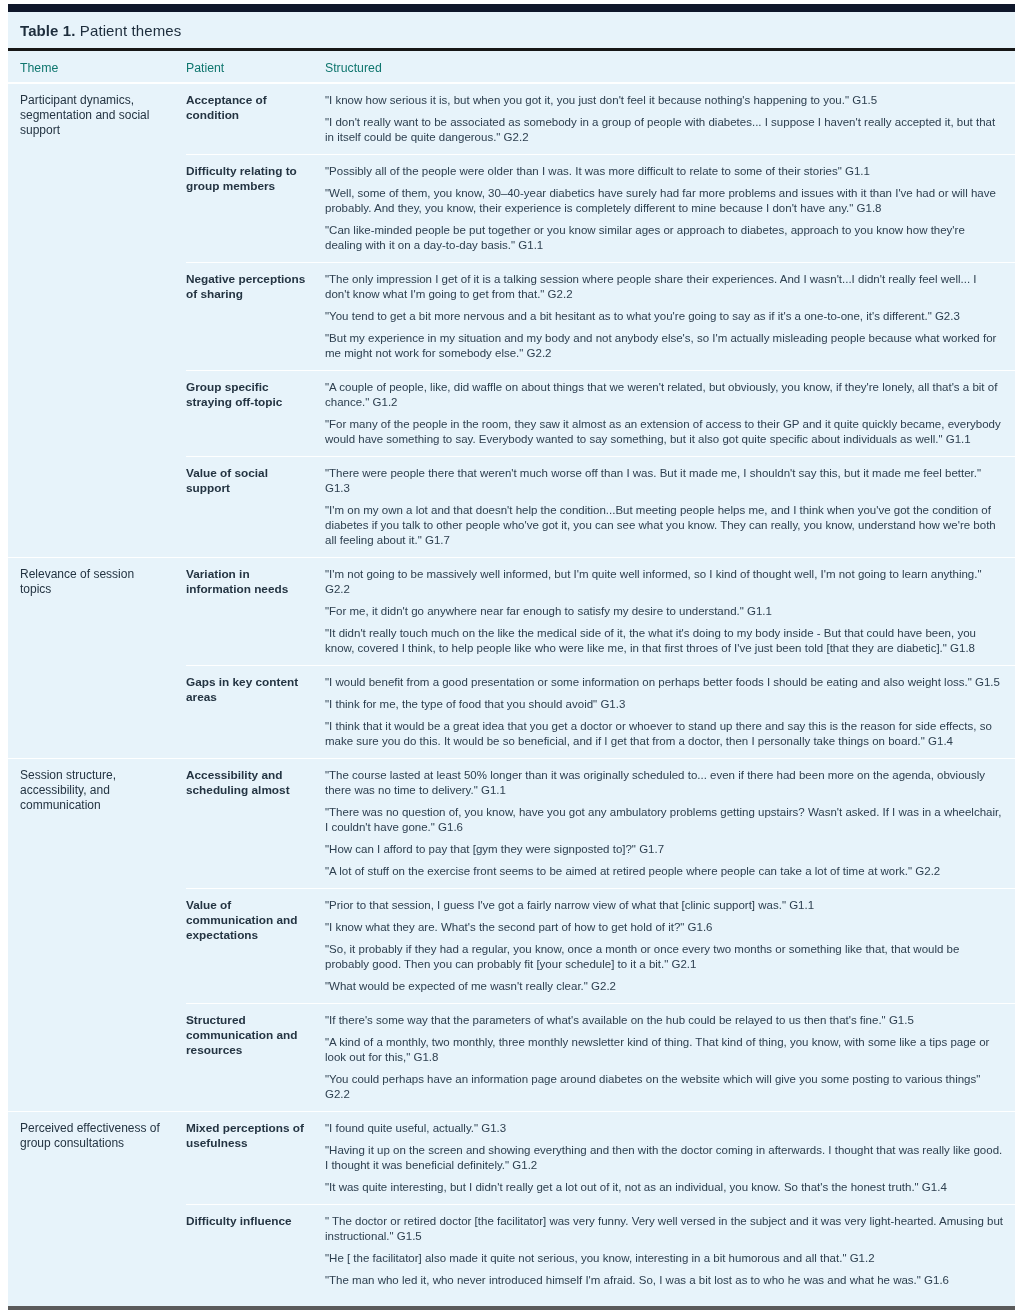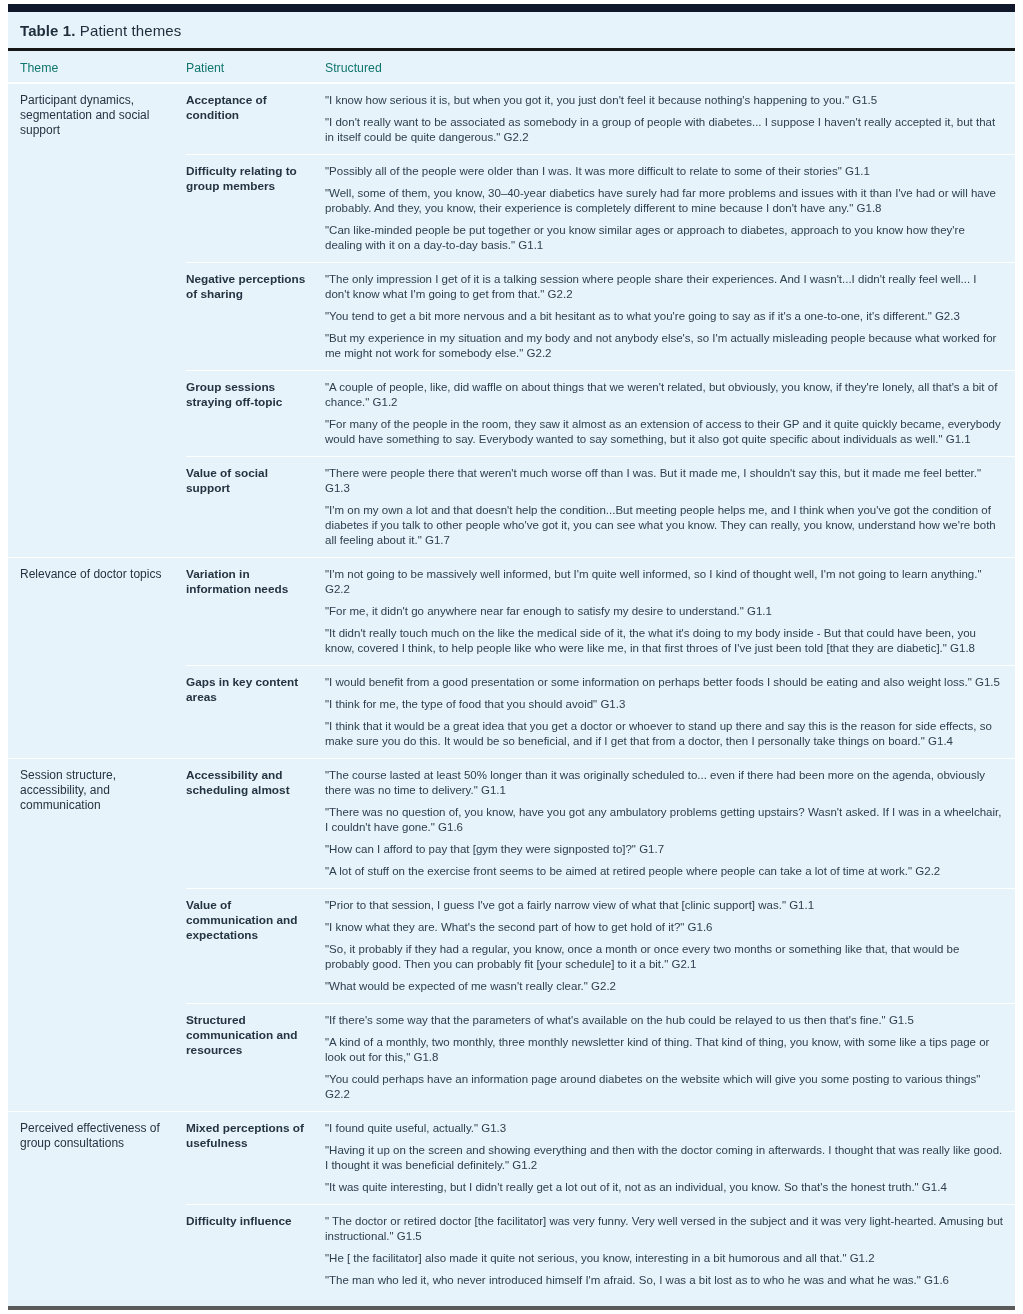--- a/index.html
+++ b/index.html
@@ -111,35 +111,35 @@
         </tr>
         <tr class="sub-sep">
           <td class="sub-cell">Negative perceptions of sharing</td>
           <td class="quote-cell">
             <p class="quote">"The only impression I get of it is a talking session where people share their experiences. And I wasn't...I didn't really feel well... I don't know what I'm going to get from that."  G2.2</p>
             <p class="quote">"You tend to get a bit more nervous and a bit hesitant as to what you're going to say as if it's a one-to-one, it's different." G2.3</p>
             <p class="quote">"But my experience in my situation and my body and not anybody else's, so I'm actually misleading people because what worked for me might not work for somebody else." G2.2</p>
           </td>
         </tr>
         <tr class="sub-sep">
-          <td class="sub-cell">Group sessions straying off-topic</td>
+          <td class="sub-cell">Group specific straying off-topic</td>
           <td class="quote-cell">
             <p class="quote">"A couple of people, like, did waffle on about things that we weren't related, but obviously, you know, if they're lonely, all that's a bit of chance." G1.2</p>
             <p class="quote">"For many of the people in the room, they saw it almost as an extension of access to their GP and it quite quickly became, everybody would have something to say. Everybody wanted to say something, but it also got quite specific about individuals as well." G1.1</p>
           </td>
         </tr>
         <tr class="sub-sep">
           <td class="sub-cell">Value of social support</td>
           <td class="quote-cell">
             <p class="quote">"There were people there that weren't much worse off than I was. But it made me, I shouldn't say this, but it made me feel better." G1.3</p>
             <p class="quote">"I'm on my own a lot and that doesn't help the condition...But meeting people helps me, and I think when you've got the condition of diabetes if you talk to other people who've got it, you can see what you know. They can really, you know, understand how we're both all feeling about it." G1.7</p>
           </td>
         </tr>
         <tr class="theme-sep">
-          <td class="theme-cell" rowspan="2">Relevance of doctor topics</td>
+          <td class="theme-cell" rowspan="2">Relevance of session topics</td>
           <td class="sub-cell">Variation in information needs</td>
           <td class="quote-cell">
             <p class="quote">"I'm not going to be massively well informed, but I'm quite well informed, so I kind of thought well, I'm not going to learn anything." G2.2</p>
             <p class="quote">"For me, it didn't go anywhere near far enough to satisfy my desire to understand." G1.1</p>
             <p class="quote">"It didn't really touch much on the like the medical side of it, the what it's doing to my body inside - But that could have been, you know, covered I think, to help people like who were like me, in that first throes of I've just been told [that they are diabetic]." G1.8</p>
           </td>
         </tr>
         <tr class="sub-sep">
           <td class="sub-cell">Gaps in key content areas</td>
           <td class="quote-cell">

